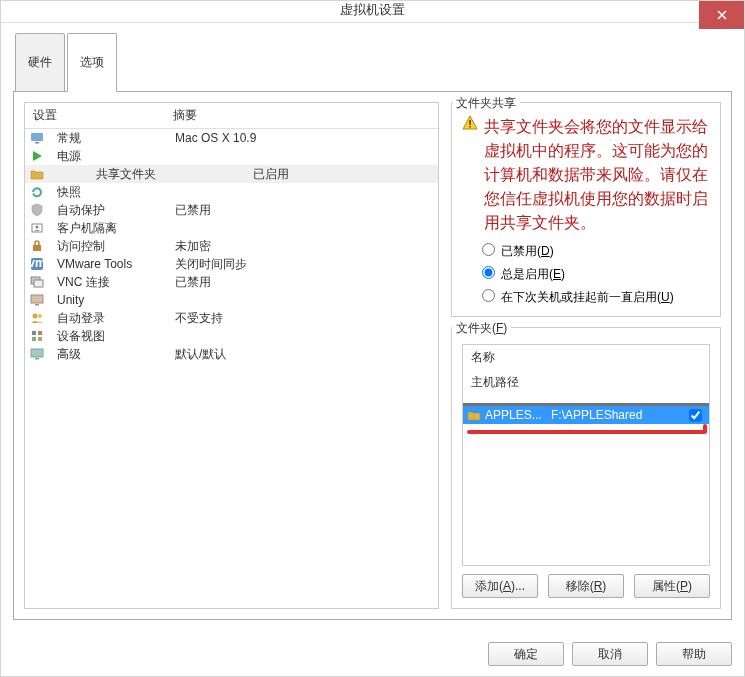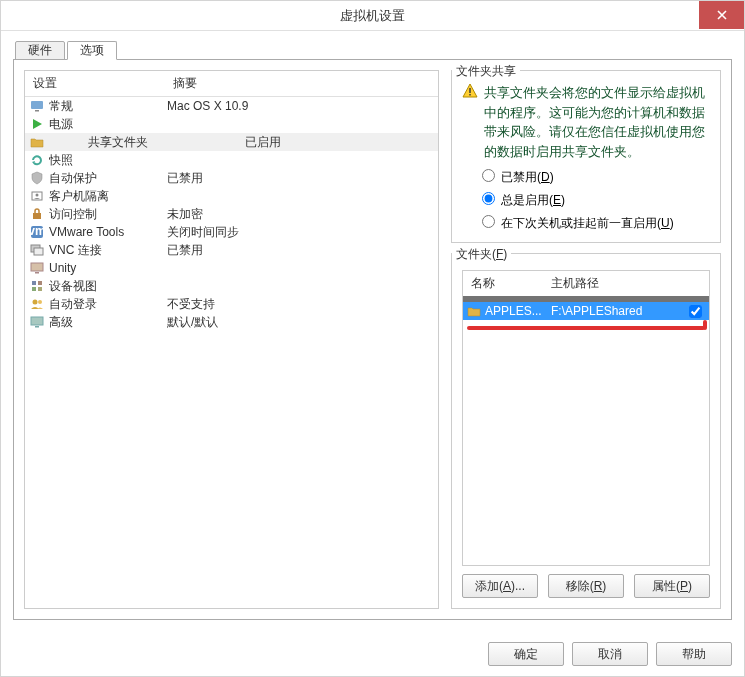--- a/index.html
+++ b/index.html
@@ -1,49 +1,49 @@
 <!DOCTYPE html>
 <html><head>
 <meta charset="utf-8">
 <style>
   * { box-sizing: border-box; font-family: "Microsoft YaHei", "SimSun", Tahoma, sans-serif; font-size: 12px; }
   body { margin: 0; background: #fff; }
   .window { width: 745px; height: 677px; border: 1px solid #d4d4d4; background: #fff; display: flex; flex-direction: column; position: relative; }
-  .titlebar { height: 30px; background: #fff; border-bottom: 1px solid #e0e0e0; display: flex; align-items: center; justify-content: center; position: relative; }
+  .titlebar { height: 22px; background: #fff; border-bottom: 1px solid #e0e0e0; display: flex; align-items: flex-start; justify-content: center; position: relative; }
   .titlebar-title { font-size: 13px; color: #333; }
   .close-btn { position: absolute; right: 0; top: 0; width: 45px; height: 28px; background: #c75050; color: #fff; display: flex; align-items: center; justify-content: center; font-size: 14px; cursor: pointer; }
   .client { flex: 1; padding: 10px 12px 12px 12px; display: flex; flex-direction: column; }
   .tabs { display: flex; margin-bottom: -1px; padding-left: 2px; }
-  .tab { padding: 0 12px; border: 1px solid #aaa; background: #f0f0f0; cursor: pointer; margin-right: 2px; position: relative; border-top-left-radius: 2px; border-top-right-radius: 2px; color: #333; font-family: Liberation Serif, serif; }
+  .tab { padding: 20px 12px; border: 1px solid #aaa; background: #f0f0f0; cursor: pointer; margin-right: 2px; position: relative; border-top-left-radius: 2px; border-top-right-radius: 2px; color: #333; font-family: Liberation Serif, serif; }
   .tab.active { background: #fff; border-bottom: 1px solid #fff; z-index: 2; }
   .tab-panel { flex: 1; border: 1px solid #aaa; padding: 10px; display: flex; gap: 12px; position: relative; background: #fff; }
   .left-col { width: 452px; display: flex; flex-direction: column; }
   .settings-list { flex: 1; border: 1px solid #ccc; background: #fff; }
   .list-header { display: flex; border-bottom: 1px solid #e0e0e0; background: #fff; }
   .list-header .col { padding: 4px 8px; color: #333; }
   .col-setting { width: 140px; }
   .col-summary { flex: 1; }
   .list-body { }
   .row { display: flex; align-items: center; height: 18px; padding: 0 4px; cursor: default; }
   .row.selected { background: #f0f0f0; gap: 39px; }
-  .row .icon { width: 16px; height: 16px; margin-right: 4px; display: inline-flex; align-items: center; justify-content: center; flex-shrink: 0; }
+  .row .icon { width: 16px; height: 16px; margin-right: 12px; display: inline-flex; align-items: center; justify-content: center; flex-shrink: 0; }
   .row .label { width: 118px; color: #333; white-space: nowrap; overflow: hidden; }
   .row .summary { flex: 1; color: #333; white-space: nowrap; overflow: hidden; }
   .right-col { flex: 1; display: flex; flex-direction: column; gap: 10px; }
   .groupbox { border: 1px solid #ccc; position: relative; padding: 12px 10px 10px 10px; }
   .groupbox-title { position: absolute; top: -8px; left: 0; background: #fff; padding: 0 4px; color: #333; }
   .warn-row { display: flex; gap: 6px; margin-bottom: 8px; }
   .warn-icon { width: 16px; height: 16px; flex-shrink: 0; }
-  .warn-text { font-size: 13px; color: #14532d; line-height: 1.5; }
+  .warn-text { font-size: 16px; color: #b91c1c; line-height: 1.5; }
   .radio-group { padding-left: 20px; display: flex; flex-direction: column; gap: 6px; }
   .radio-row { display: flex; align-items: flex-start; gap: 6px; cursor: pointer; }
   .radio-row input { margin: 0; }
   .folders-box { flex: 1; display: flex; flex-direction: column; }
   .folders-list { flex: 1; border: 1px solid #ccc; margin-top: 4px; display: flex; flex-direction: column; background: #fff; }
-  .folders-header { display: flex; border-bottom: 6px solid #737373; }
+  .folders-header { display: flex; border-bottom: 3px solid #737373; flex-direction: column; }
   .folders-header .fcol { padding: 4px 8px; color: #333; }
   .fcol-name { width: 80px; }
   .fcol-path { flex: 1; }
   .fcol-chk { width: 30px; }
   .folder-row { display: flex; align-items: center; height: 18px; background: #3399ff; color: #fff; padding: 0 4px; }
   .folder-row .ficon { width: 14px; height: 14px; margin-right: 4px; flex-shrink: 0; }
   .folder-row .fname { width: 66px; white-space: nowrap; overflow: hidden; text-overflow: ellipsis; }
   .folder-row .fpath { flex: 1; white-space: nowrap; overflow: hidden; }
   .folder-row .fchk { width: 20px; display: flex; justify-content: center; }
   .folder-row .fchk input { margin: 0; }
@@ -182,40 +182,40 @@
                     <rect x="1" y="2" width="12" height="8" fill="#d6c0a8" stroke="#a88"></rect>
                     <rect x="5" y="11" width="4" height="1.5" fill="#a88"></rect>
                   </svg>
                 </span>
                 <span class="label">Unity</span>
                 <span class="summary"></span>
               </div>
               <div class="row">
                 <span class="icon">
                   <svg width="14" height="14" viewBox="0 0 14 14">
+                    <circle cx="5" cy="5" r="2.5" fill="#d4a83a"></circle>
+                    <path d="M1 12 q4 -4 8 0" fill="#d4a83a"></path>
+                    <circle cx="10" cy="5" r="2" fill="#eac060"></circle>
+                    <path d="M7 12 q3 -3 6 0" fill="#eac060"></path>
+                  </svg>
+                </span>
+                <span class="label">自动登录</span>
+                <span class="summary">不受支持</span>
+              </div>
+              <div class="row">
+                <span class="icon">
+                  <svg width="14" height="14" viewBox="0 0 14 14">
                     <rect x="2" y="2" width="4" height="4" fill="#78a"></rect>
                     <rect x="8" y="2" width="4" height="4" fill="#a87"></rect>
                     <rect x="2" y="8" width="4" height="4" fill="#8a7"></rect>
                     <rect x="8" y="8" width="4" height="4" fill="#aa7"></rect>
                   </svg>
                 </span>
                 <span class="label">设备视图</span>
                 <span class="summary"></span>
-              </div>
-              <div class="row">
-                <span class="icon">
-                  <svg width="14" height="14" viewBox="0 0 14 14">
-                    <circle cx="5" cy="5" r="2.5" fill="#d4a83a"></circle>
-                    <path d="M1 12 q4 -4 8 0" fill="#d4a83a"></path>
-                    <circle cx="10" cy="5" r="2" fill="#eac060"></circle>
-                    <path d="M7 12 q3 -3 6 0" fill="#eac060"></path>
-                  </svg>
-                </span>
-                <span class="label">自动登录</span>
-                <span class="summary">不受支持</span>
               </div>
               <div class="row">
                 <span class="icon">
                   <svg width="14" height="14" viewBox="0 0 14 14">
                     <rect x="1" y="2" width="12" height="8" fill="#a8c8c0" stroke="#7aa"></rect>
                     <rect x="5" y="11" width="4" height="1.5" fill="#7aa"></rect>
                   </svg>
                 </span>
                 <span class="label">高级</span>
                 <span class="summary">默认/默认</span>

